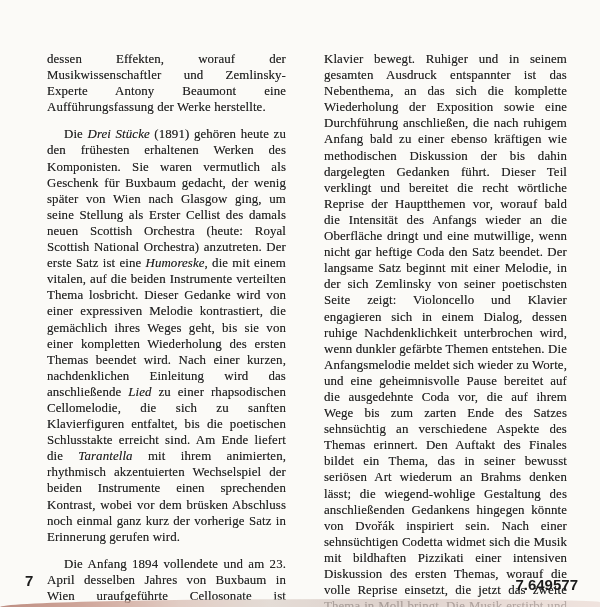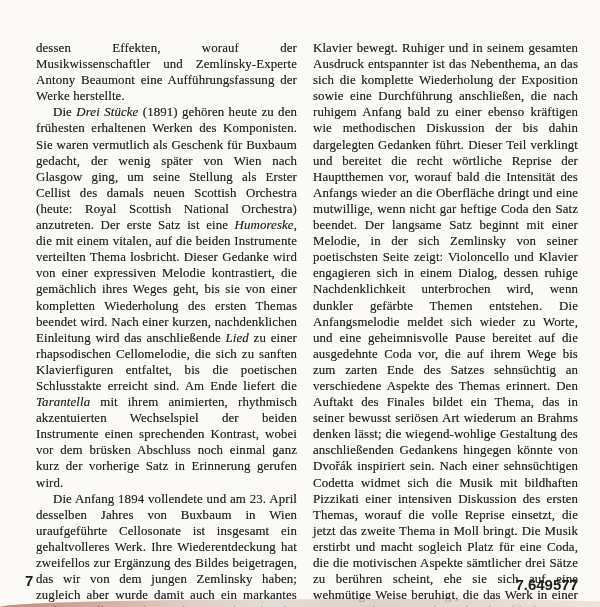--- a/index.html
+++ b/index.html
@@ -24,21 +24,21 @@
   }
   .col {
     text-align: justify;
     font-size: 12.9px;
     line-height: 16.1px;
     letter-spacing: 0.1px;
     text-shadow: 0 0 0.4px rgba(45,45,45,0.55);
   }
   .col-left  { width: 261px; }
   .col-right { width: 265px; }
-  .col p { margin: 0; }
+  .col p { margin: 11px; }
   .col p.indent { text-indent: 17px; }
   .col i { }
   .footer-page-number {
     position: absolute;
     left: 25px;
     top: 572px;
     font-family: "Liberation Sans", sans-serif;
     font-weight: bold;
     font-size: 15px;
     color: #1c1c1c;

